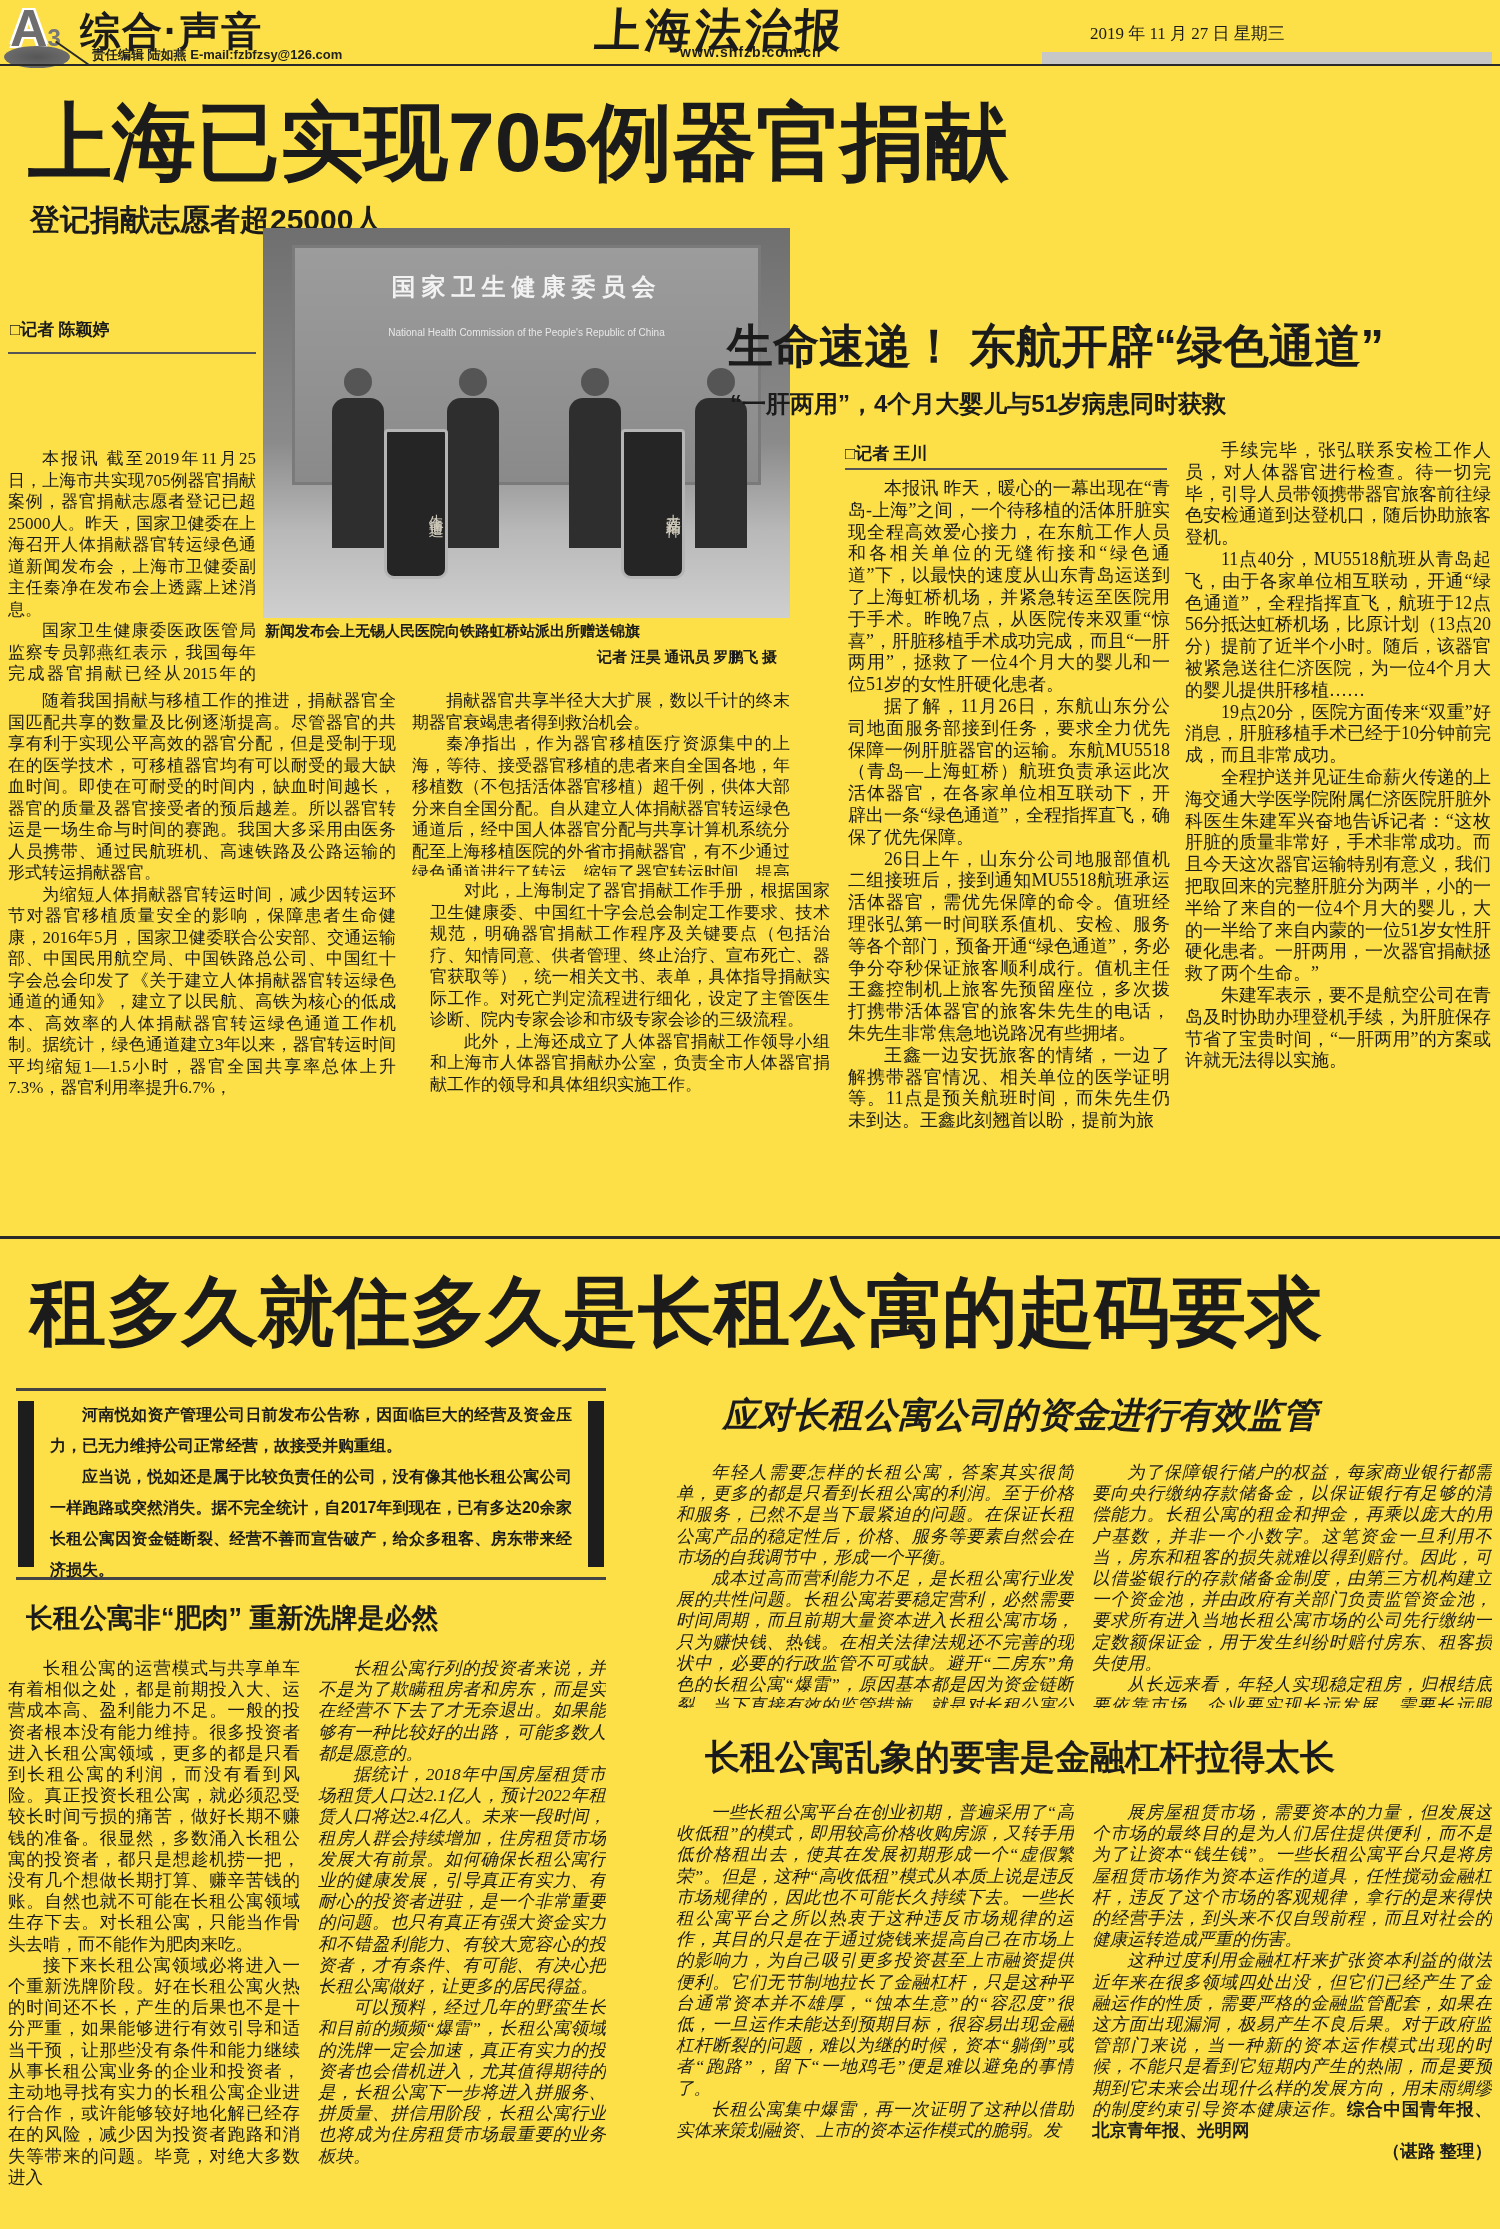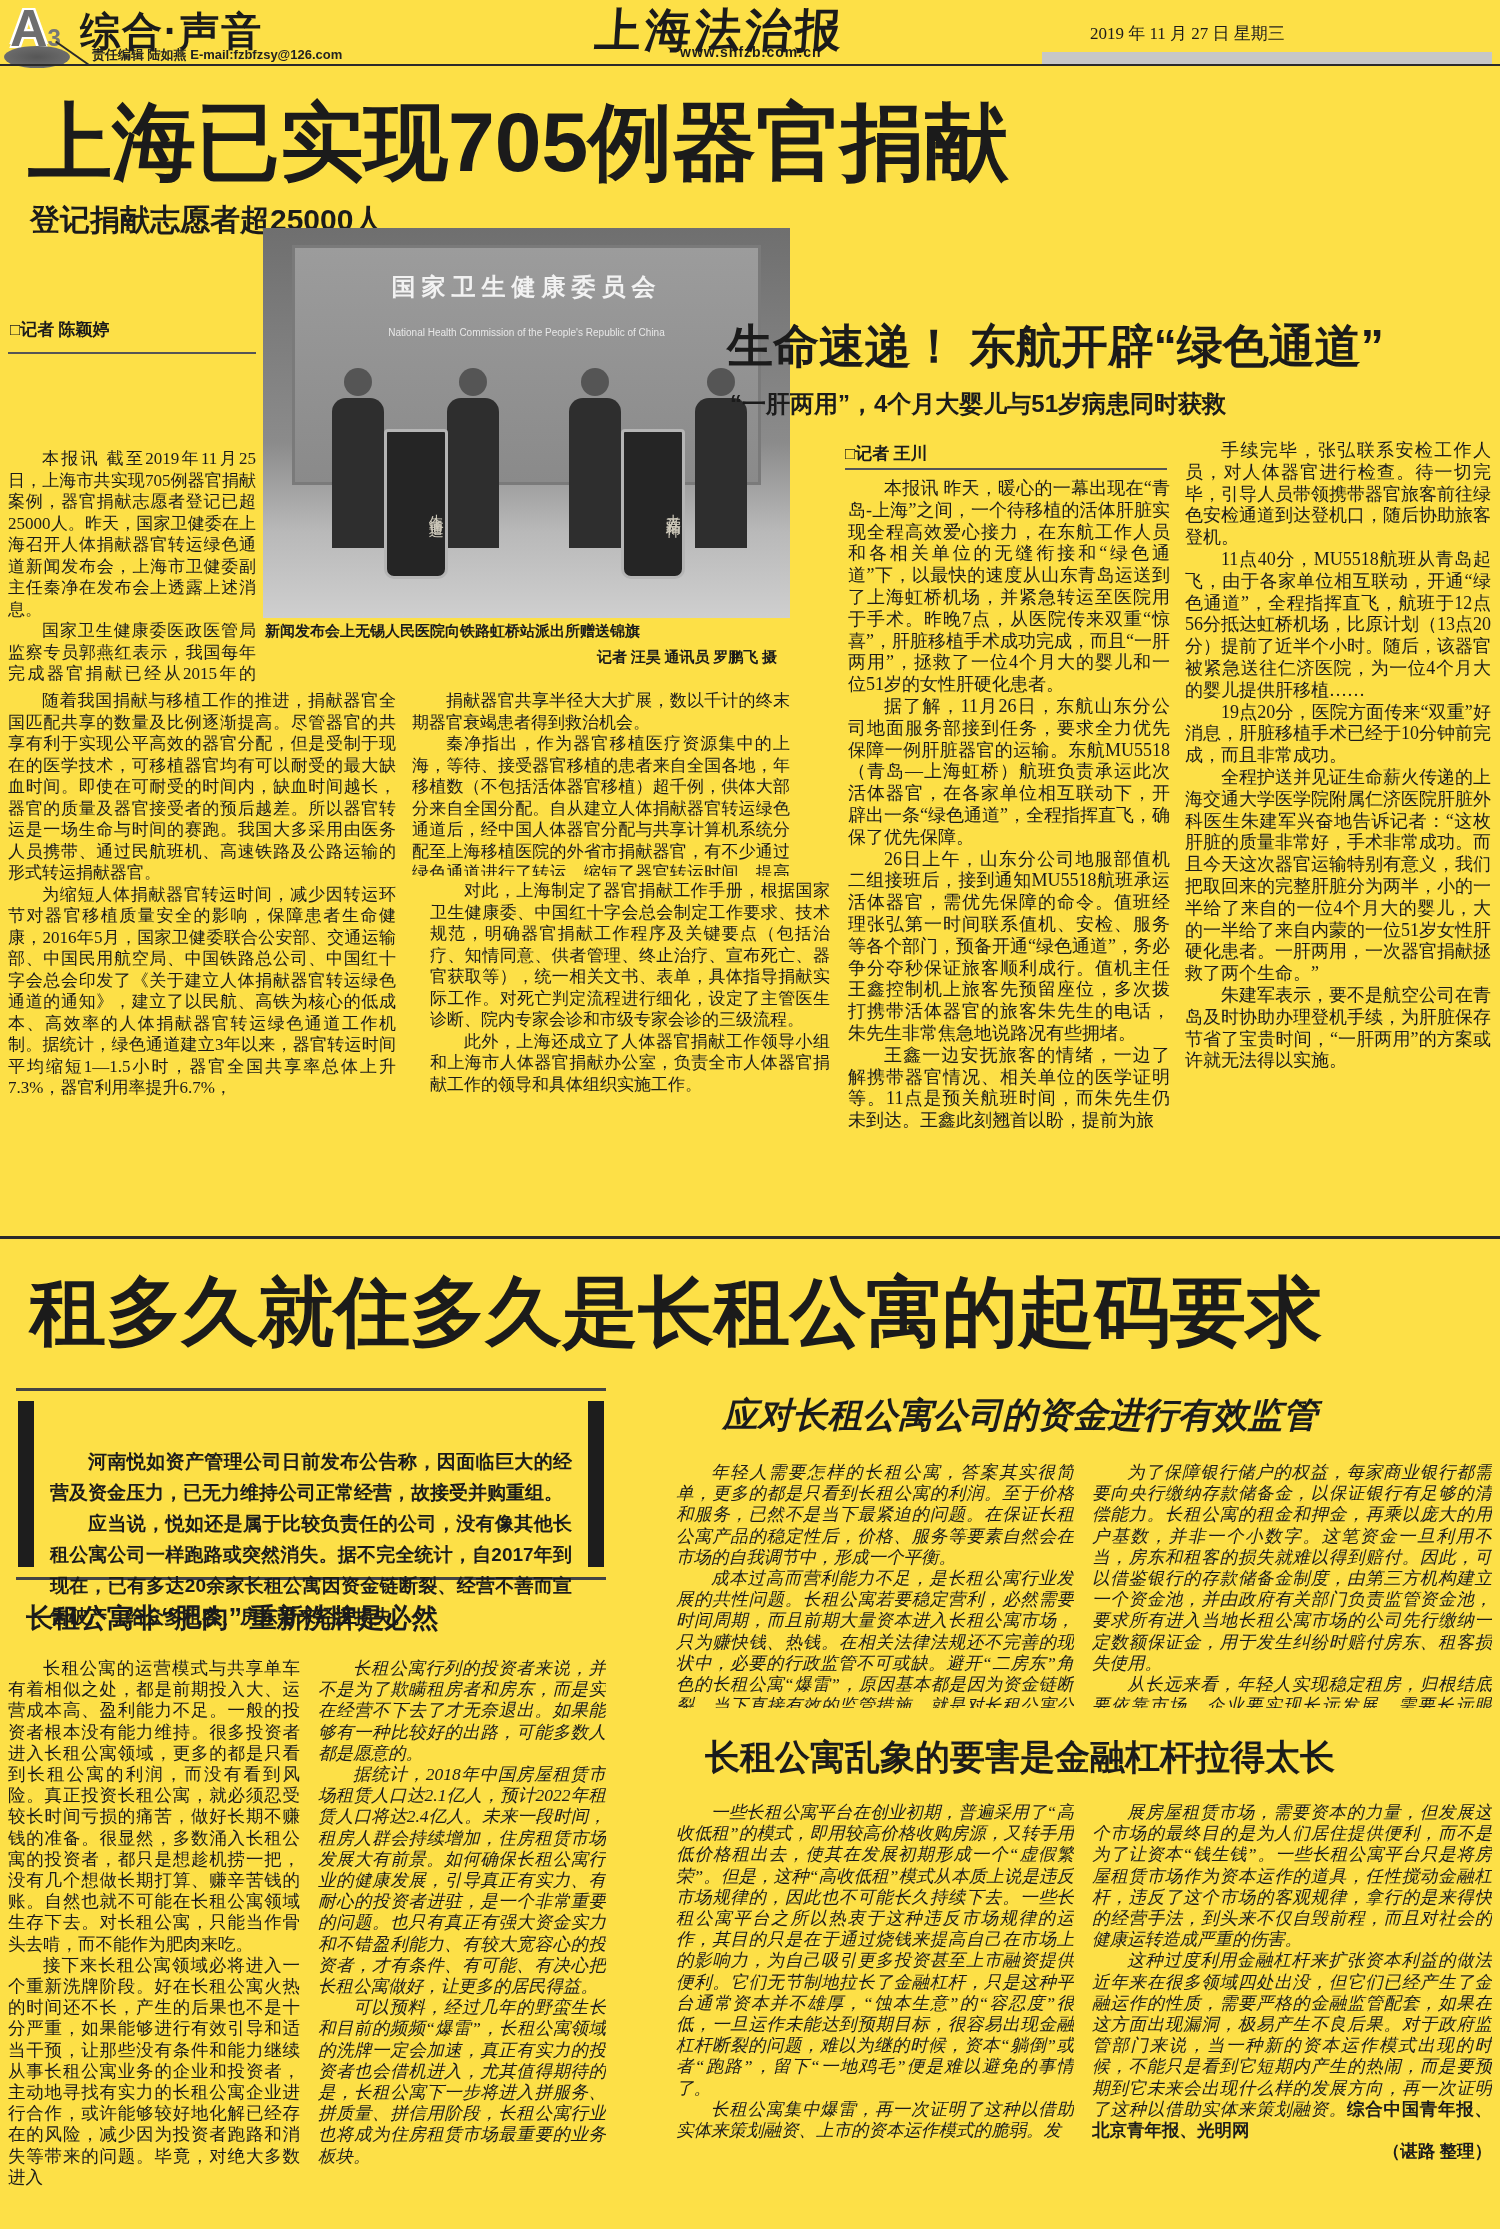--- a/index.html
+++ b/index.html
@@ -43,21 +43,21 @@
   .headline-l{font-family:"Liberation Sans",sans-serif;font-weight:900;font-size:46px;white-space:nowrap;}
   .subtitle{font-family:"Liberation Sans",sans-serif;font-weight:700;font-size:24px;}
   .bodycol2{font-size:18px;line-height:21.8px;text-align:justify;overflow:hidden;}
   .bodycol2 p{margin:0;text-indent:2em;}
   
   .headline-b{font-family:"Liberation Sans",sans-serif;font-weight:900;font-size:76px;white-space:nowrap;}
   .newsbox{border-top:3px solid #444;border-bottom:3px solid #444;box-sizing:border-box;}
   .newsbox .bar{position:absolute;top:10px;bottom:10px;width:16px;background:#1d1d1d;}
   .newsbox .bar.left{left:2px;} .newsbox .bar.right{right:2px;}
   .boxtext{position:absolute;left:34px;right:34px;top:8px;font-family:"Liberation Sans",sans-serif;
-           font-weight:700;font-size:19px;line-height:31px;text-align:justify;margin-top:47px;}
+           font-weight:700;font-size:16px;line-height:31px;text-align:justify;}
   .boxtext p{margin:0;text-indent:2em;}
   .sec-head{font-family:"Liberation Sans",sans-serif;font-weight:900;font-size:27px;white-space:nowrap;}
   .sec-head-c{font-family:"Liberation Sans",sans-serif;font-weight:900;font-size:35px;white-space:nowrap;text-align:center;}
   .kai{font-style:italic;}
   .bodycol3{font-size:17.5px;line-height:21.2px;text-align:justify;overflow:hidden;}
   .bodycol3 p{margin:0;text-indent:2em;}
   .credit-src{font-weight:bold;font-style:normal;}
   .credit-ed{text-align:right;font-weight:bold;font-style:normal;margin:0;}
 </style>
 </head>
@@ -168,17 +168,17 @@
       <p>从长远来看，年轻人实现稳定租房，归根结底要依靠市场。企业要实现长远发展，需要长远眼光，盲目跟进、不顾用户，最终只会加速被市场淘汰。</p>
     </div>
 
   <div class="abs sec-head-c" style="left:670px;top:1734px;width:700px;">长租公寓乱象的要害是金融杠杆拉得太长</div>
   <div class="abs bodycol3 kai" style="left:676px;top:1802px;width:398px;height:420px;">
       <p>一些长租公寓平台在创业初期，普遍采用了“高收低租”的模式，即用较高价格收购房源，又转手用低价格租出去，使其在发展初期形成一个“虚假繁荣”。但是，这种“高收低租”模式从本质上说是违反市场规律的，因此也不可能长久持续下去。一些长租公寓平台之所以热衷于这种违反市场规律的运作，其目的只是在于通过烧钱来提高自己在市场上的影响力，为自己吸引更多投资甚至上市融资提供便利。它们无节制地拉长了金融杠杆，只是这种平台通常资本并不雄厚，“蚀本生意”的“容忍度”很低，一旦运作未能达到预期目标，很容易出现金融杠杆断裂的问题，难以为继的时候，资本“躺倒”或者“跑路”，留下“一地鸡毛”便是难以避免的事情了。</p>
       <p>长租公寓集中爆雷，再一次证明了这种以借助实体来策划融资、上市的资本运作模式的脆弱。发</p>
     </div>
   <div class="abs bodycol3 kai" style="left:1092px;top:1802px;width:400px;height:420px;">
     <p>展房屋租赁市场，需要资本的力量，但发展这个市场的最终目的是为人们居住提供便利，而不是为了让资本“钱生钱”。一些长租公寓平台只是将房屋租赁市场作为资本运作的道具，任性搅动金融杠杆，违反了这个市场的客观规律，拿行的是来得快的经营手法，到头来不仅自毁前程，而且对社会的健康运转造成严重的伤害。</p>
-    <p><span>这种过度利用金融杠杆来扩张资本利益的做法近年来在很多领域四处出没，但它们已经产生了金融运作的性质，需要严格的金融监管配套，如果在这方面出现漏洞，极易产生不良后果。对于政府监管部门来说，当一种新的资本运作模式出现的时候，不能只是看到它短期内产生的热闹，而是要预期到它未来会出现什么样的发展方向，再一次证明了这种以借助实体来策划融资。</span><span class="credit-src">综合中国青年报、北京青年报、光明网</span></p>
+    <p><span>这种过度利用金融杠杆来扩张资本利益的做法近年来在很多领域四处出没，但它们已经产生了金融运作的性质，需要严格的金融监管配套，如果在这方面出现漏洞，极易产生不良后果。对于政府监管部门来说，当一种新的资本运作模式出现的时候，不能只是看到它短期内产生的热闹，而是要预期到它未来会出现什么样的发展方向，用未雨绸缪的制度约束引导资本健康运作。</span><span class="credit-src">综合中国青年报、北京青年报、光明网</span></p>
     <p class="credit-ed">（谌路  整理）</p>
   </div>
 
 </div>
 
 </body></html>

